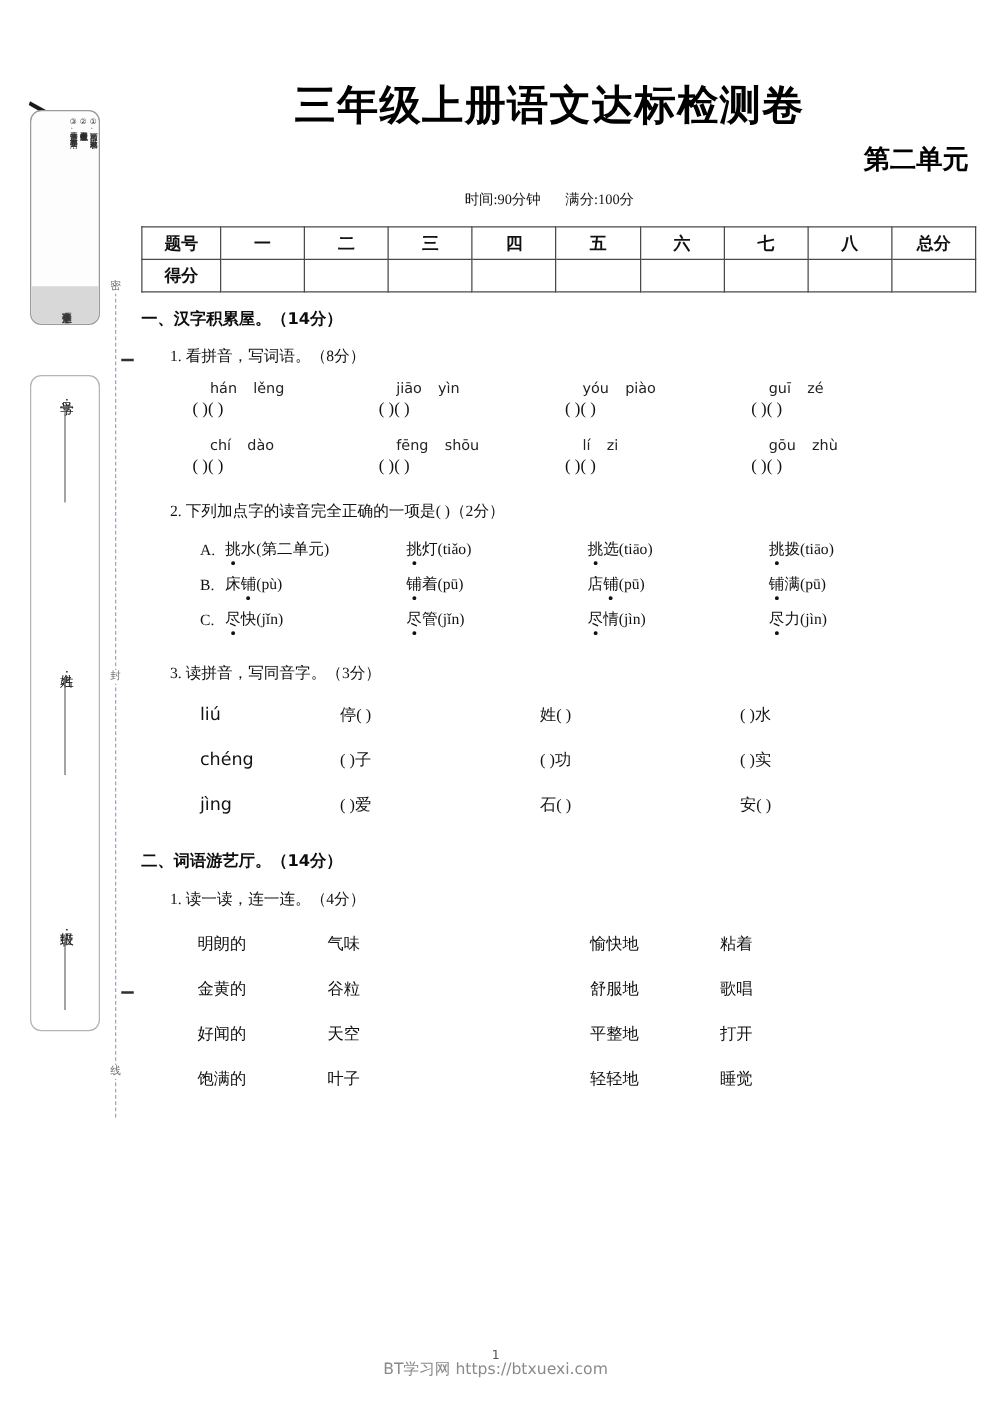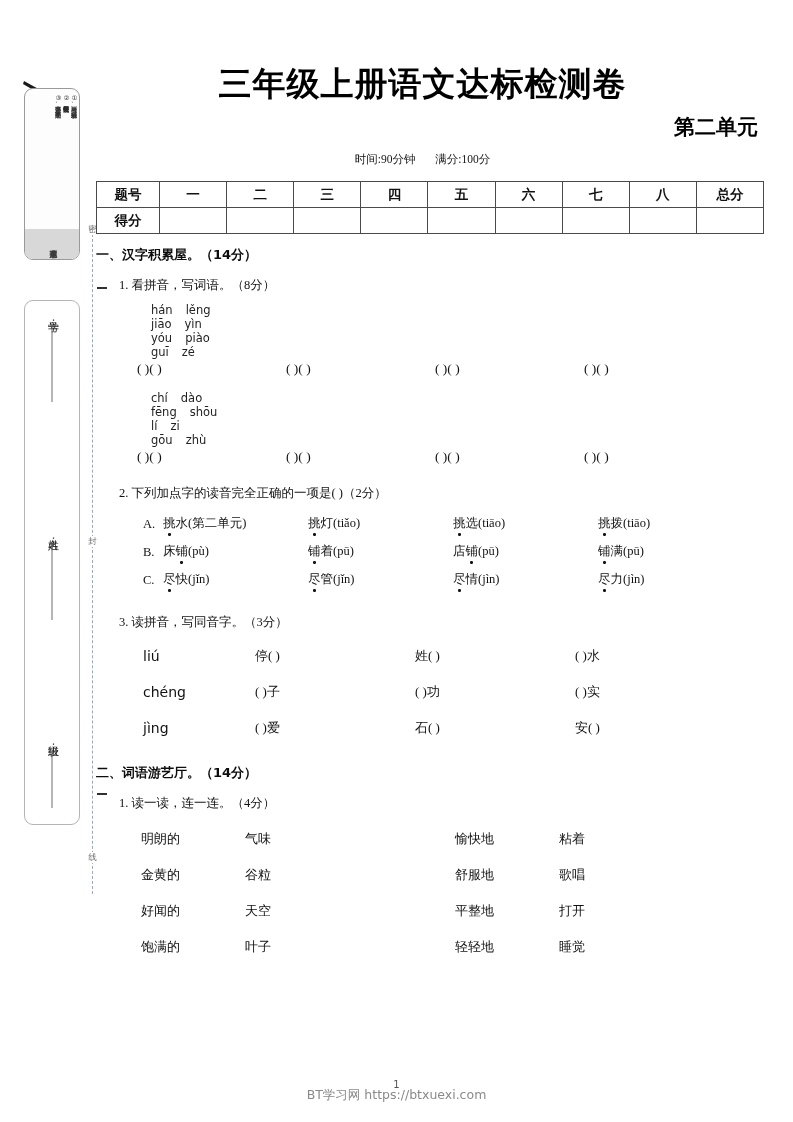--- a/index.html
+++ b/index.html
@@ -131,21 +131,21 @@
     left: 97px;
     width: 10px; height: 0;
     border-top: 2px solid #303030;
   }
   .tk1 { top: 287px; }
   .tk2 { top: 793px; }
 
   
   .sheet {
     position: absolute;
-    left: 87px; top: 0;
+    left: 104px; top: 0;
     width: 689px; height: 847px;
   }
   .title-main {
     margin: 62px 0 0 0;
     text-align: center;
     font-size: 33px;
     font-weight: bold;
     letter-spacing: 1px;
     font-family: "DejaVu Sans", sans-serif;
     color: #000;
@@ -197,21 +197,20 @@
   .question {
     margin: 13px 0 0 32px;
     font-size: 12.5px;
     color: #111;
   }
 
   .pyblock { margin: 9px 0 0 50px; width: 620px; }
   .pyrow {
     display: flex;
     margin-top: 6px;
-    flex-direction: column;
   }
   .pygroup {
     width: 149px;
     display: flex;
     justify-content: flex-start;
     padding-left: 14px;
   }
   .py {
     font-family: "DejaVu Sans", sans-serif;
     font-size: 11.5px;

